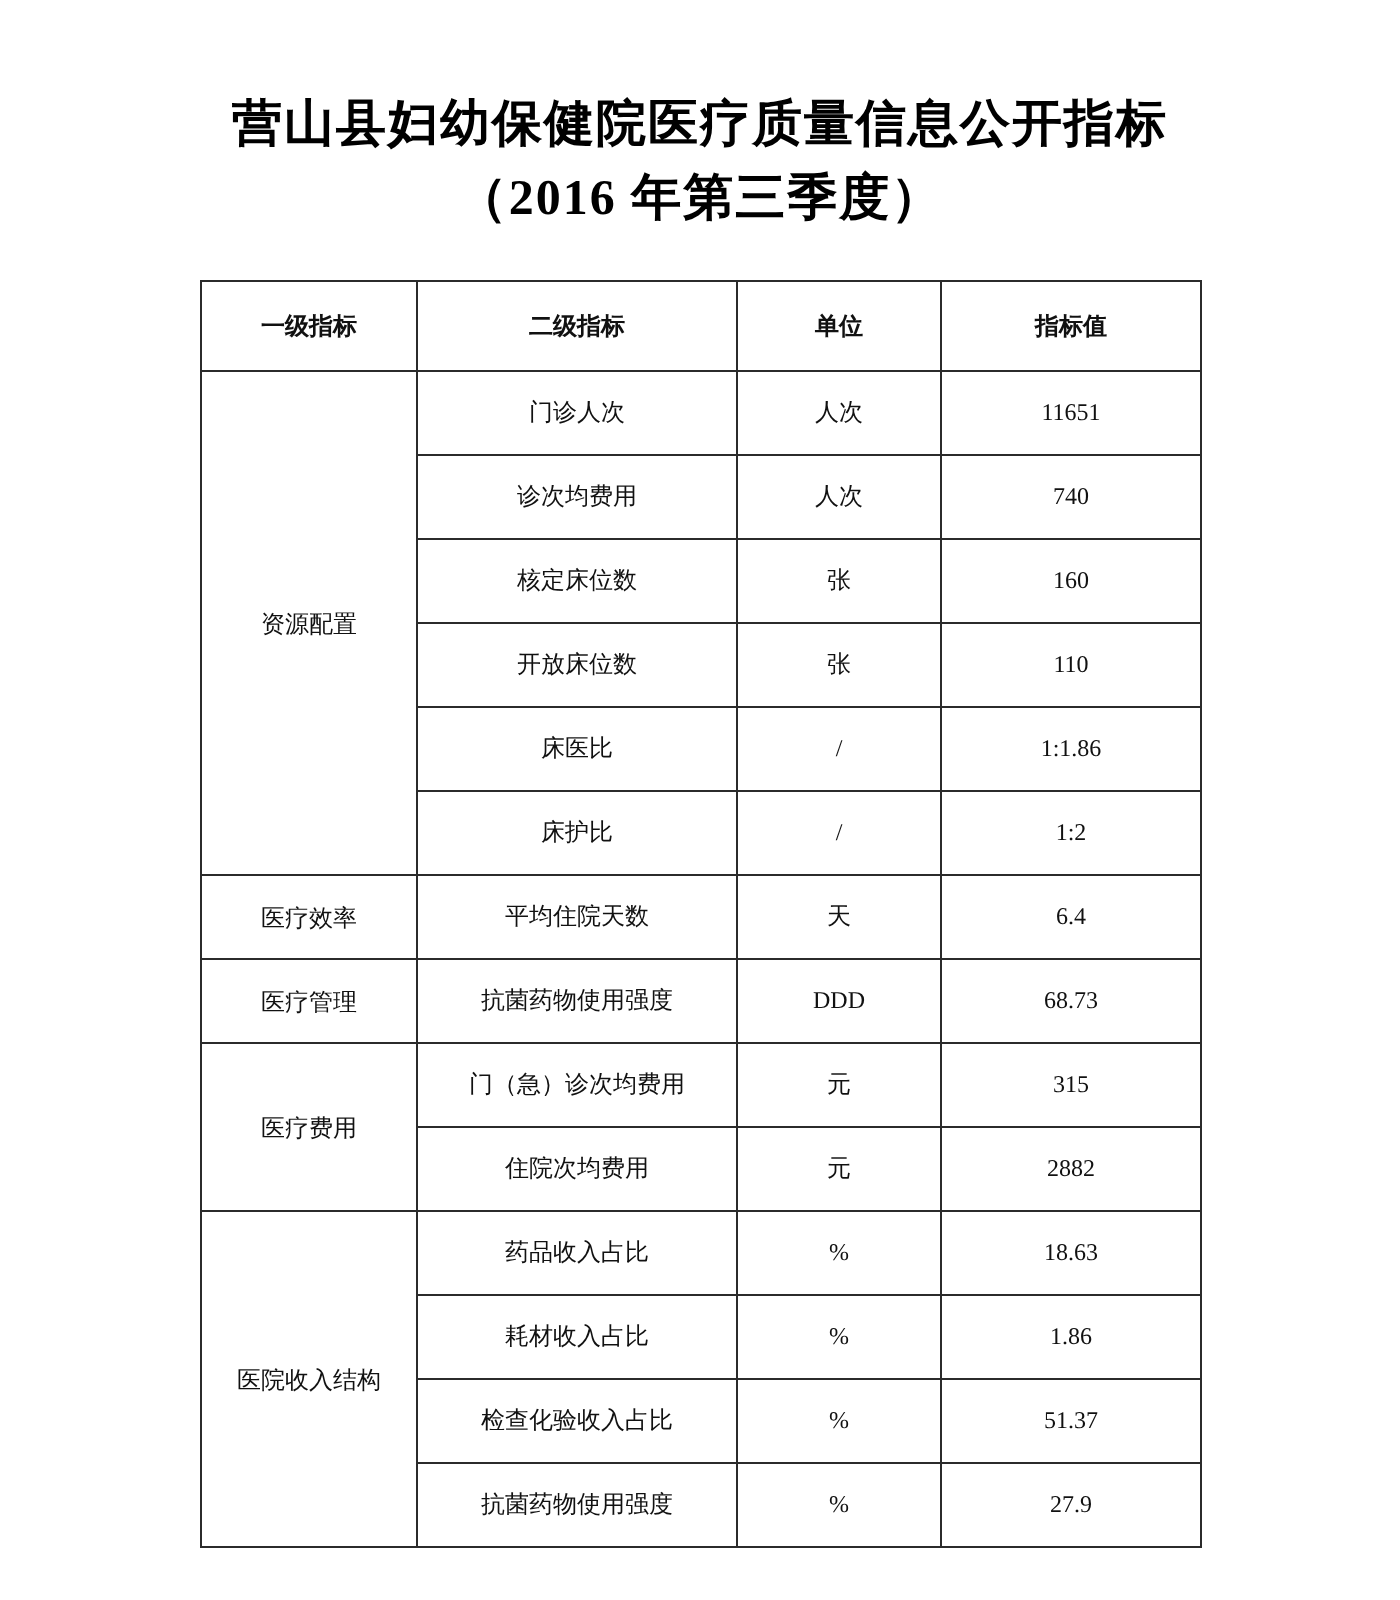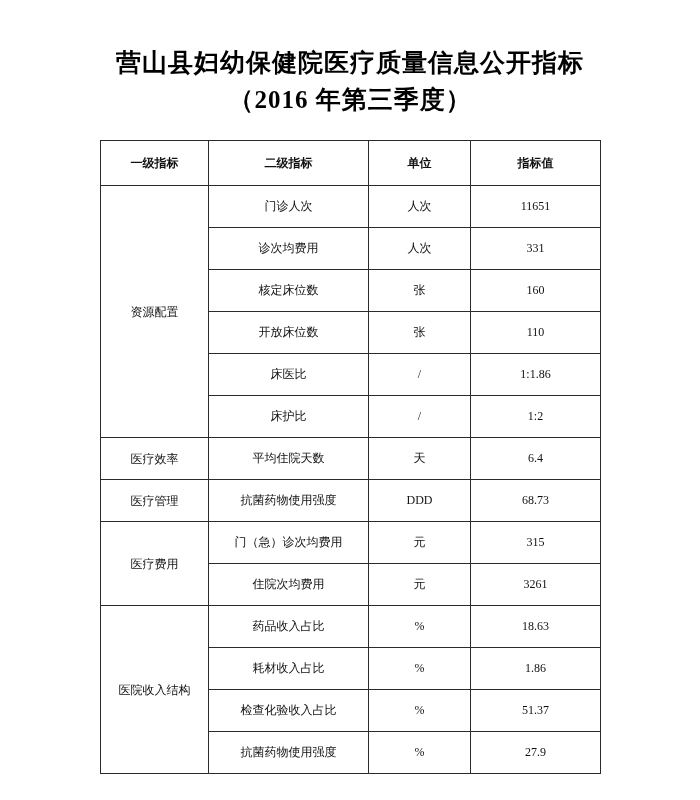--- a/index.html
+++ b/index.html
@@ -107,21 +107,21 @@
             <td class="group" rowspan="6">
               <span class="wrap2">资源配置</span>
             </td>
             <td>门诊人次</td>
             <td class="unit">人次</td>
             <td class="value">11651</td>
           </tr>
           <tr>
             <td>诊次均费用</td>
             <td class="unit">人次</td>
-            <td class="value">331</td>
+            <td class="value">740</td>
           </tr>
           <tr>
             <td>核定床位数</td>
             <td class="unit">张</td>
             <td class="value">160</td>
           </tr>
           <tr>
             <td>开放床位数</td>
             <td class="unit">张</td>
             <td class="value">110</td>
@@ -156,21 +156,21 @@
             <td class="group" rowspan="2">
               <span class="wrap2">医疗费用</span>
             </td>
             <td>门（急）诊次均费用</td>
             <td class="unit">元</td>
             <td class="value">315</td>
           </tr>
           <tr>
             <td>住院次均费用</td>
             <td class="unit">元</td>
-            <td class="value">3261</td>
+            <td class="value">2882</td>
           </tr>
           <tr>
             <td class="group" rowspan="4">
               <span class="wrap2">医院收入结构</span>
             </td>
             <td>药品收入占比</td>
             <td class="unit">%</td>
             <td class="value">18.63</td>
           </tr>
           <tr>

